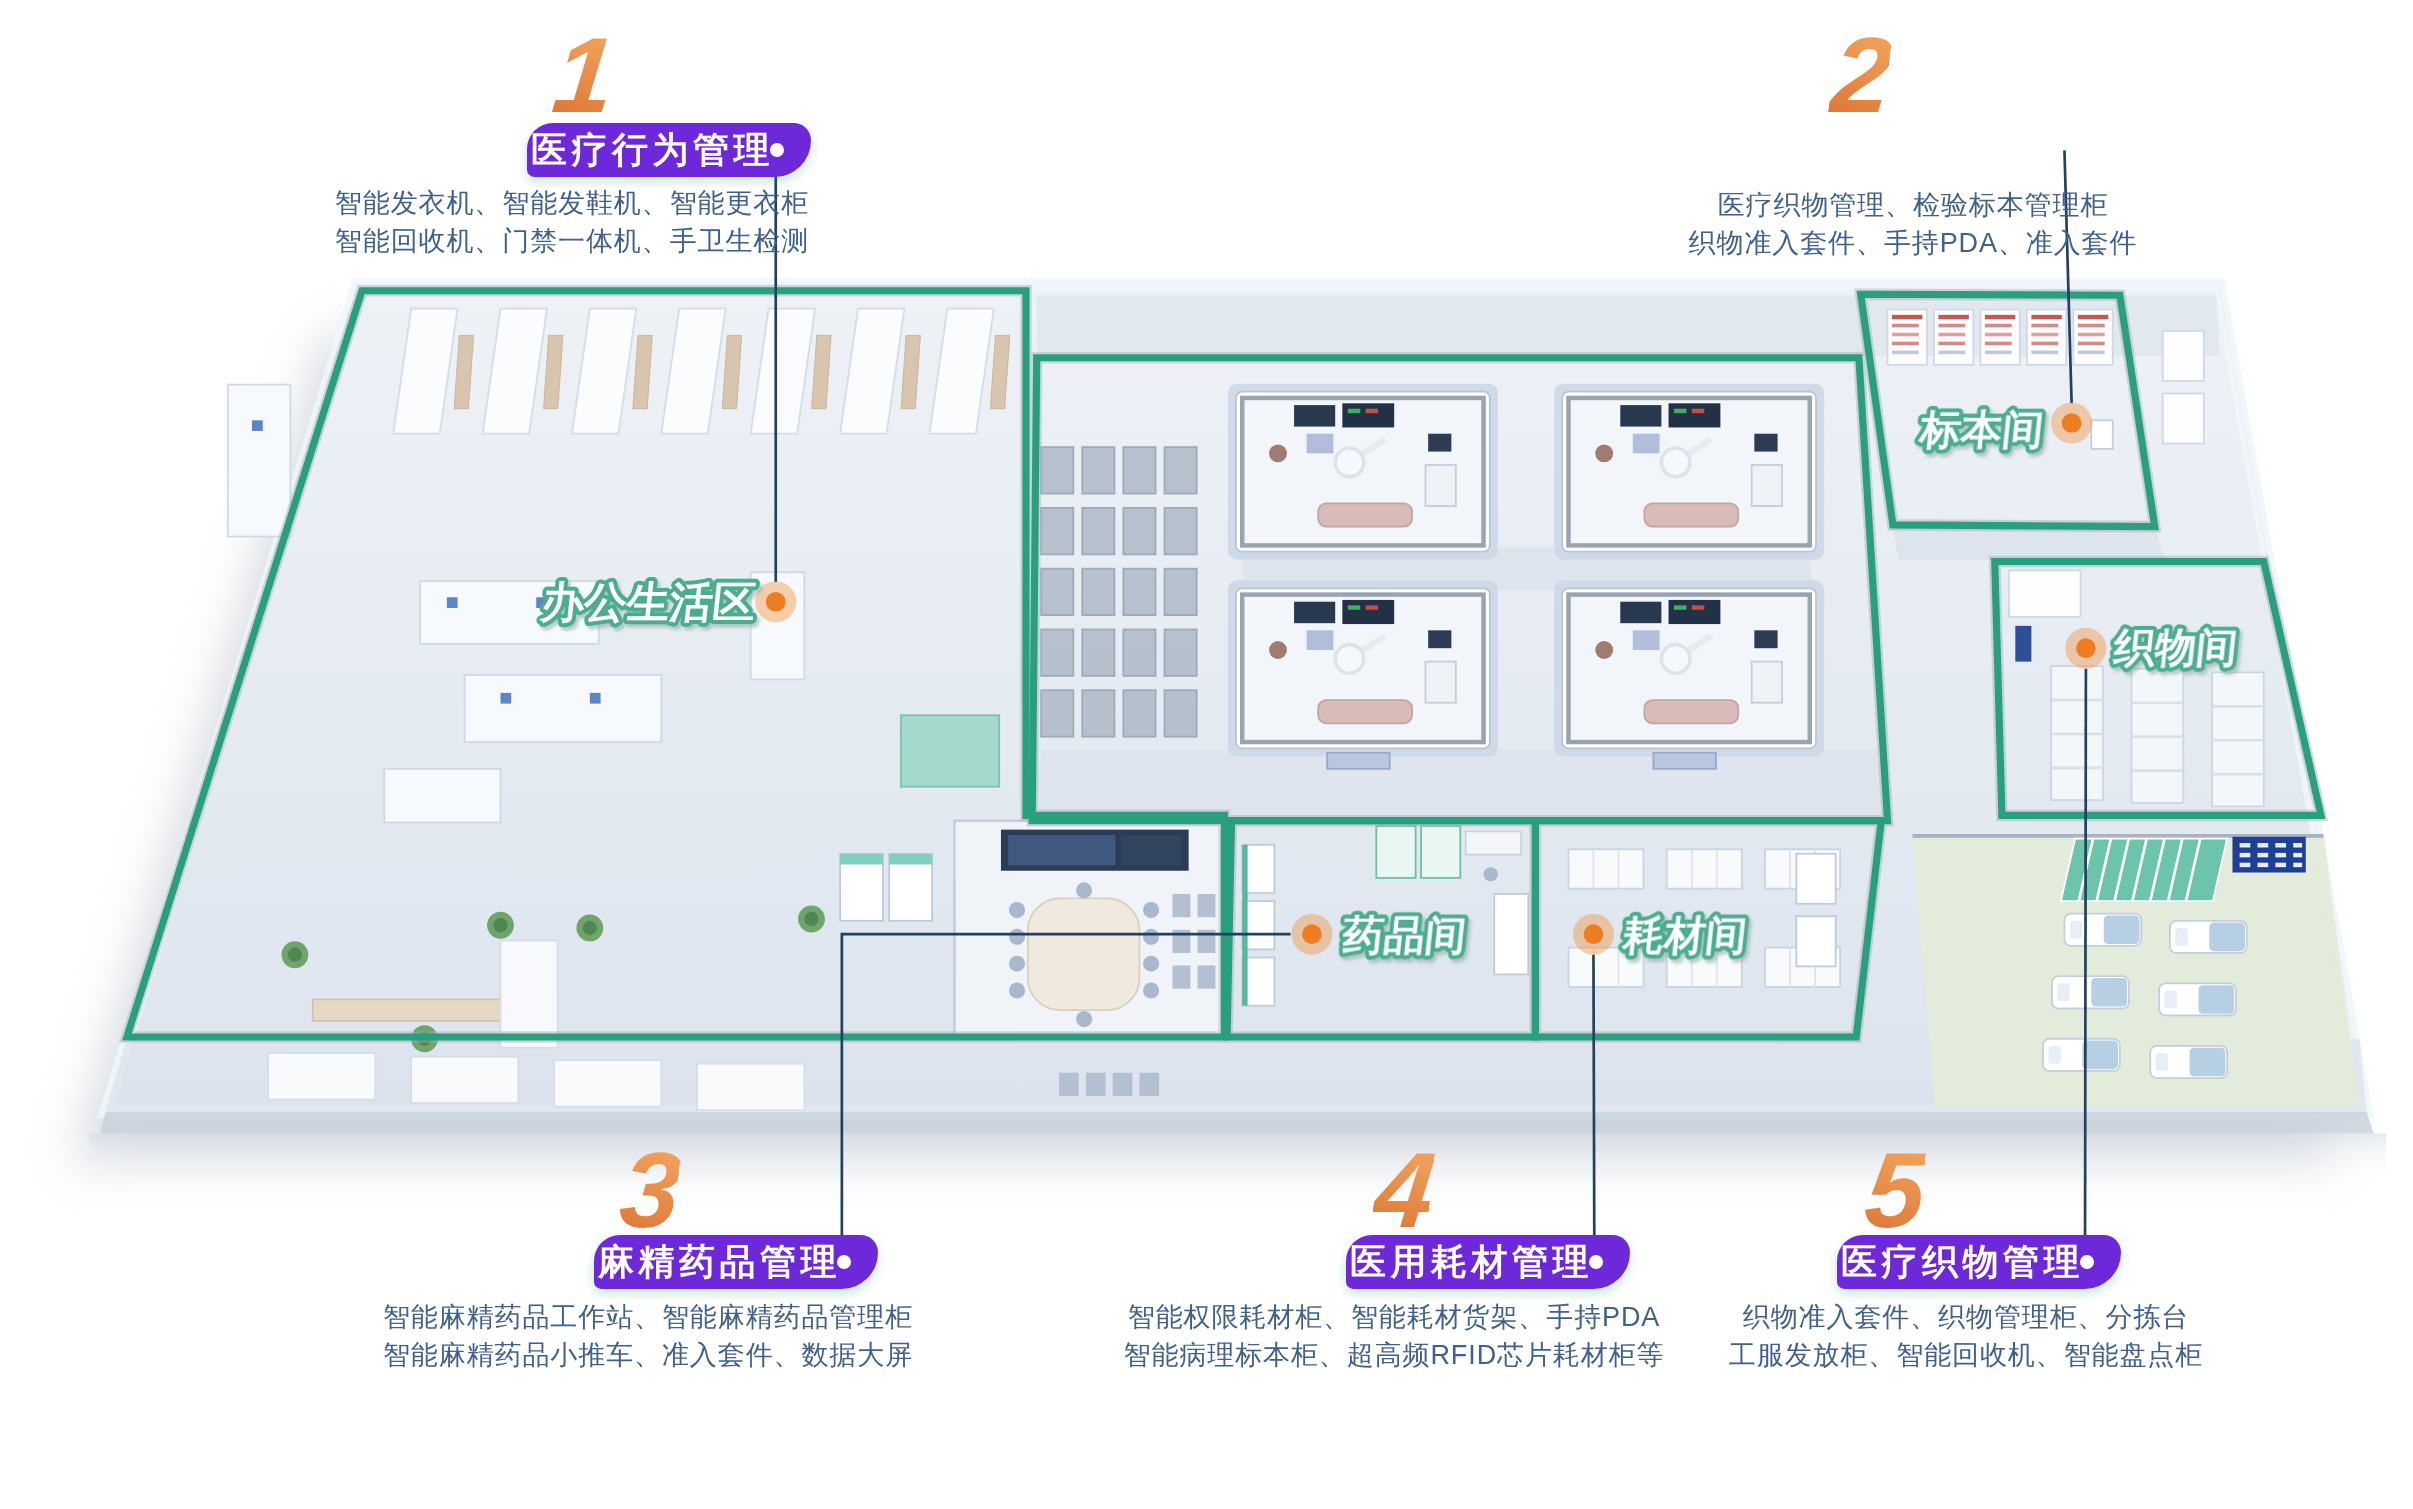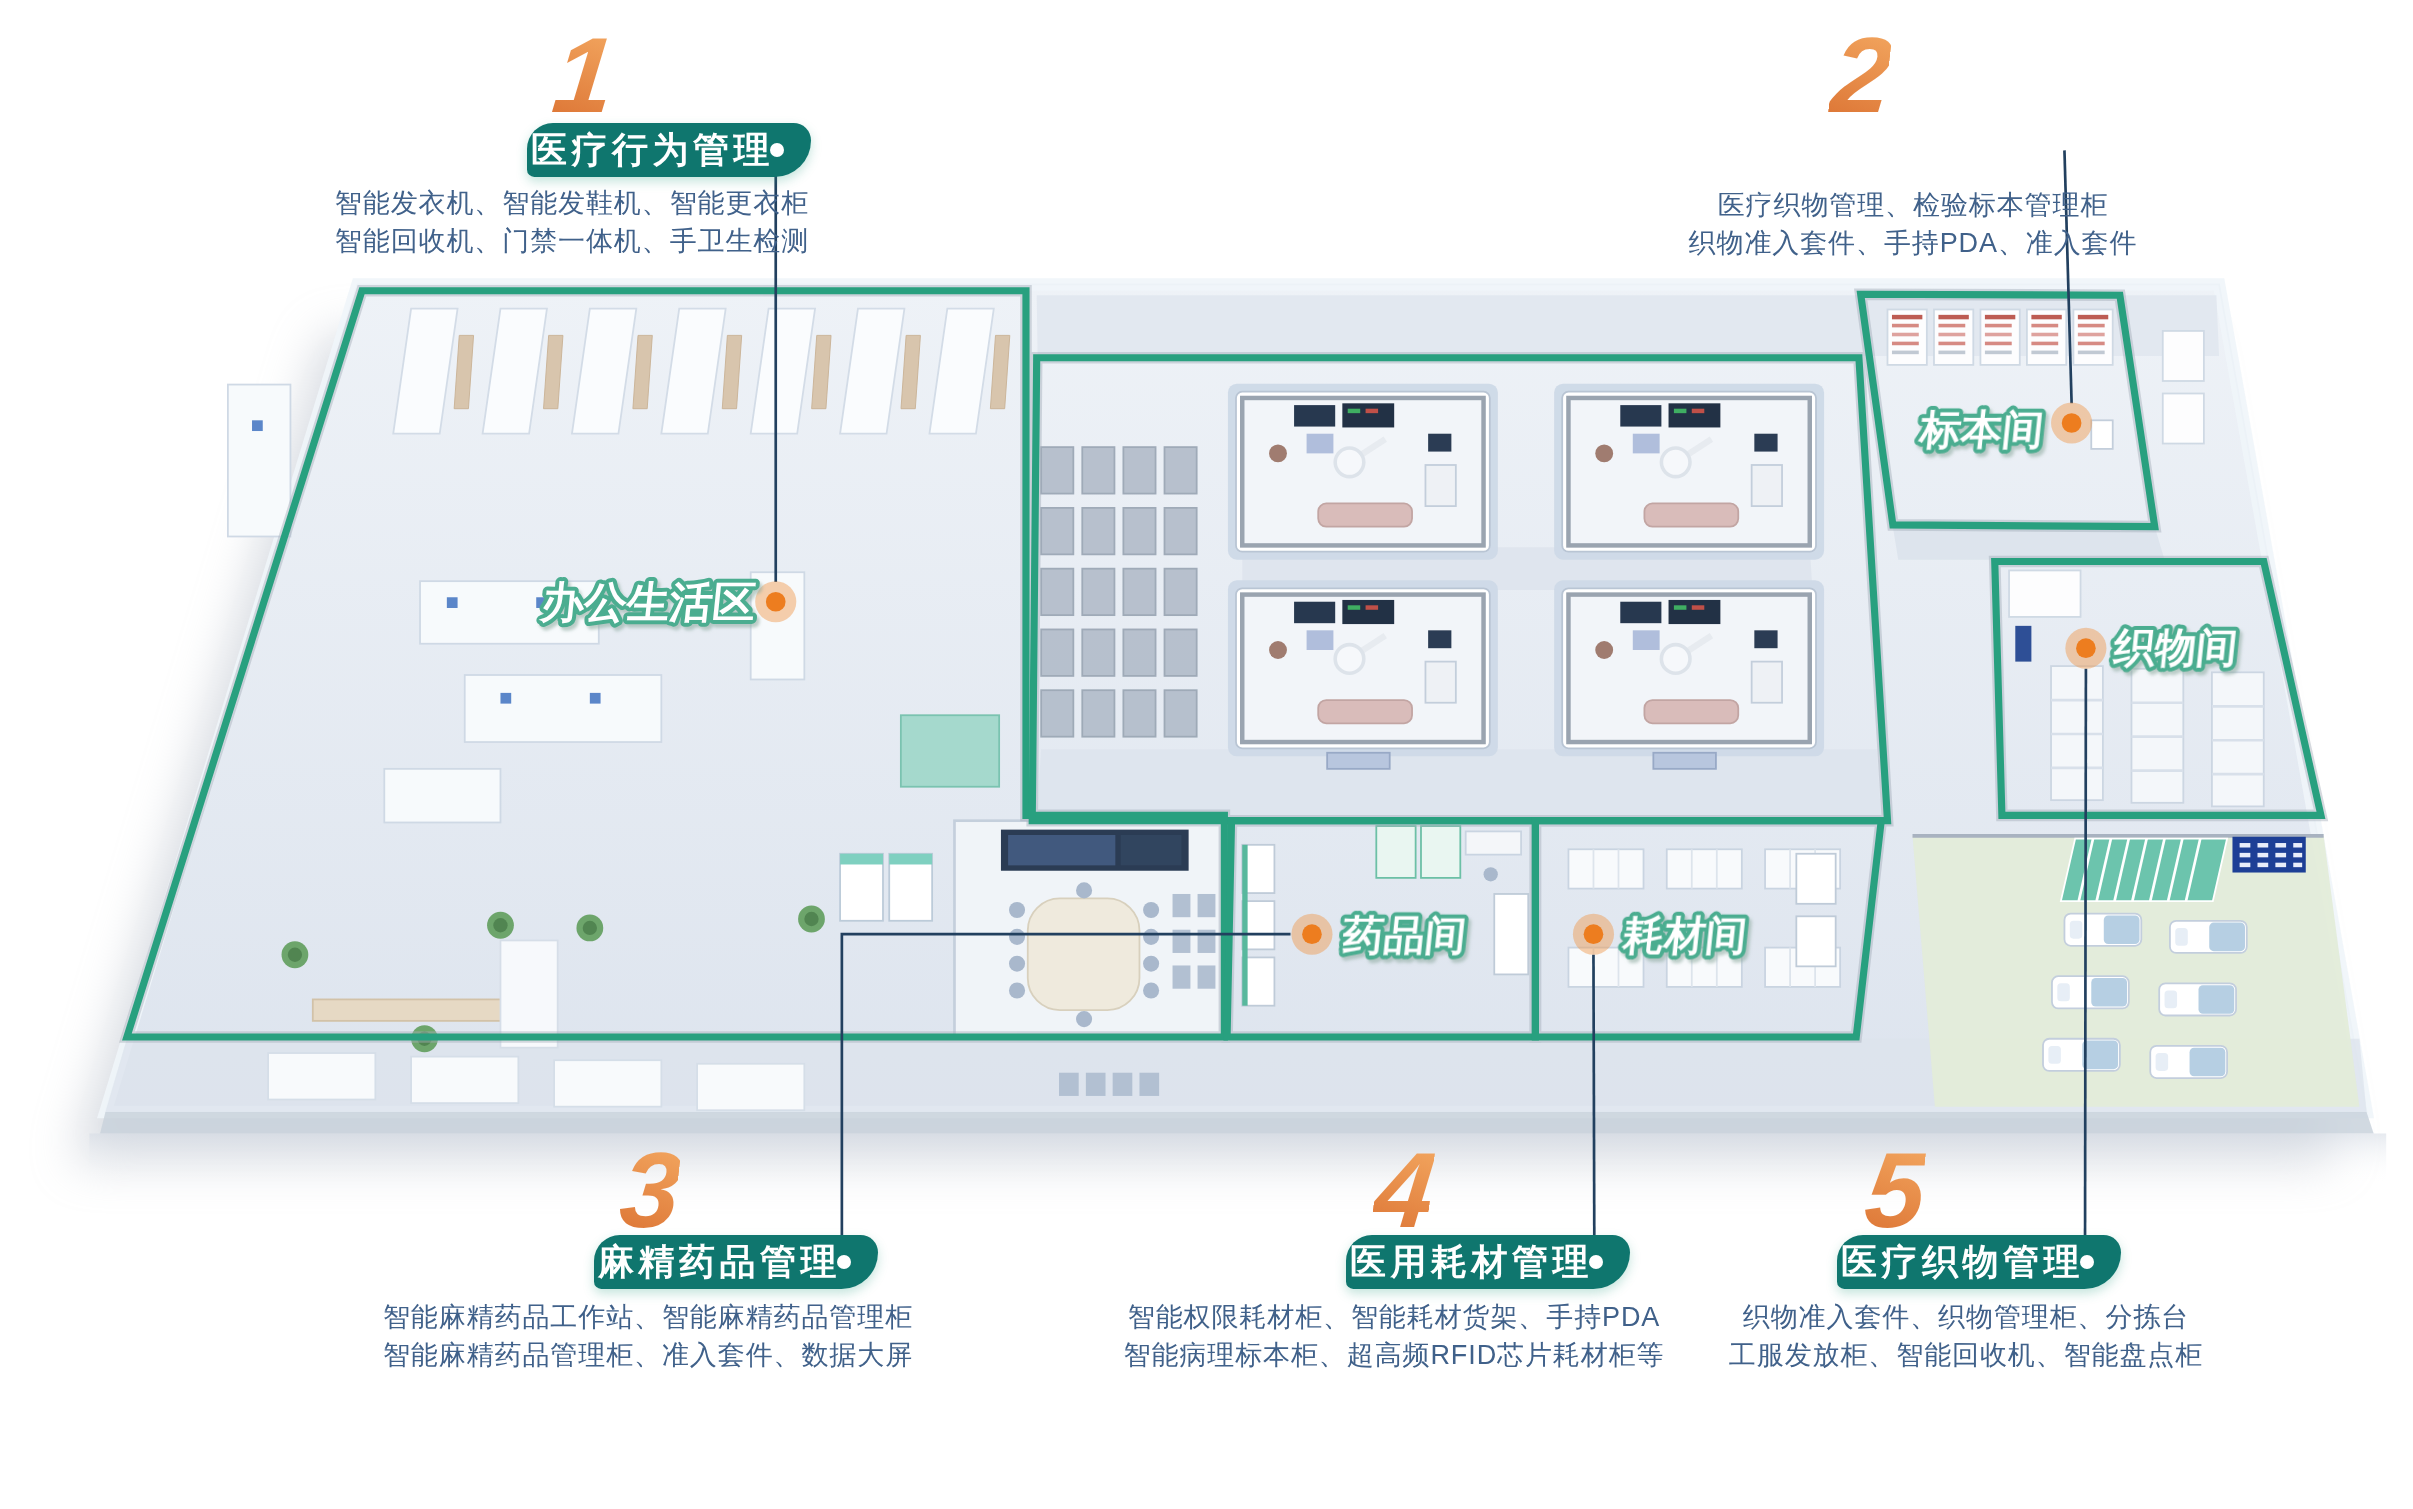--- a/index.html
+++ b/index.html
@@ -4,21 +4,21 @@
 <style>
   html,body{margin:0;padding:0;background:#ffffff;}
   body{width:2413px;height:1510px;font-family:"Liberation Sans","DejaVu Sans",sans-serif;}
   .stage{position:relative;width:2413px;height:1510px;background:#fff;overflow:hidden;}
   .map-svg{position:absolute;left:0;top:0;z-index:1;}
   .num{position:absolute;z-index:2;font-size:107px;line-height:107px;font-weight:bold;font-style:italic;
        transform:skewX(-6deg);color:#E8873F;letter-spacing:-3.6px;}
   @supports (-webkit-background-clip:text){
     .num{background:linear-gradient(200deg,#F3A760 5%,#DC7434 95%);-webkit-background-clip:text;color:transparent;}
   }
-  .pill{position:absolute;z-index:3;height:54px;background:#0f766e;
+  .pill{position:absolute;z-index:3;height:54px;background:#6d28d9;
         border-radius:32px 21.5px 45px 9px;
         box-shadow:0 4.5px 10.7px rgba(42,157,129,.28);
         display:flex;align-items:center;justify-content:center;}
   .pill .title{color:#ffffff;font-size:36px;font-weight:bold;letter-spacing:4.5px;
                padding:0 63px 0 30px;white-space:nowrap;}
   .pill .enddot{position:absolute;right:27px;top:50%;margin-top:-7.2px;width:14.3px;height:14.3px;
                 border-radius:50%;background:#ffffff;}
   .desc{position:absolute;z-index:2;width:804px;text-align:center;font-size:27px;line-height:38px;
         color:#40618A;letter-spacing:0.9px;white-space:nowrap;}
 </style>
@@ -388,21 +388,21 @@
     <div>织物准入套件、手持PDA、准入套件</div>
   </div>
 
   <div class="num" style="left:621px;top:1137px;">3</div>
   <div class="pill" style="left:594px;top:1235px;width:284px;">
     <span class="title">麻精药品管理</span>
     <span class="enddot"></span>
   </div>
   <div class="desc" style="left:246px;top:1298px;">
     <div>智能麻精药品工作站、智能麻精药品管理柜</div>
-    <div>智能麻精药品管理柜、准入套件、数据大屏</div>
+    <div>智能麻精药品小推车、准入套件、数据大屏</div>
   </div>
 
   <div class="num" style="left:1375px;top:1137px;">4</div>
   <div class="pill" style="left:1346px;top:1235px;width:284px;">
     <span class="title">医用耗材管理</span>
     <span class="enddot"></span>
   </div>
   <div class="desc" style="left:992px;top:1298px;">
     <div>智能权限耗材柜、智能耗材货架、手持PDA</div>
     <div>智能病理标本柜、超高频RFID芯片耗材柜等</div>

